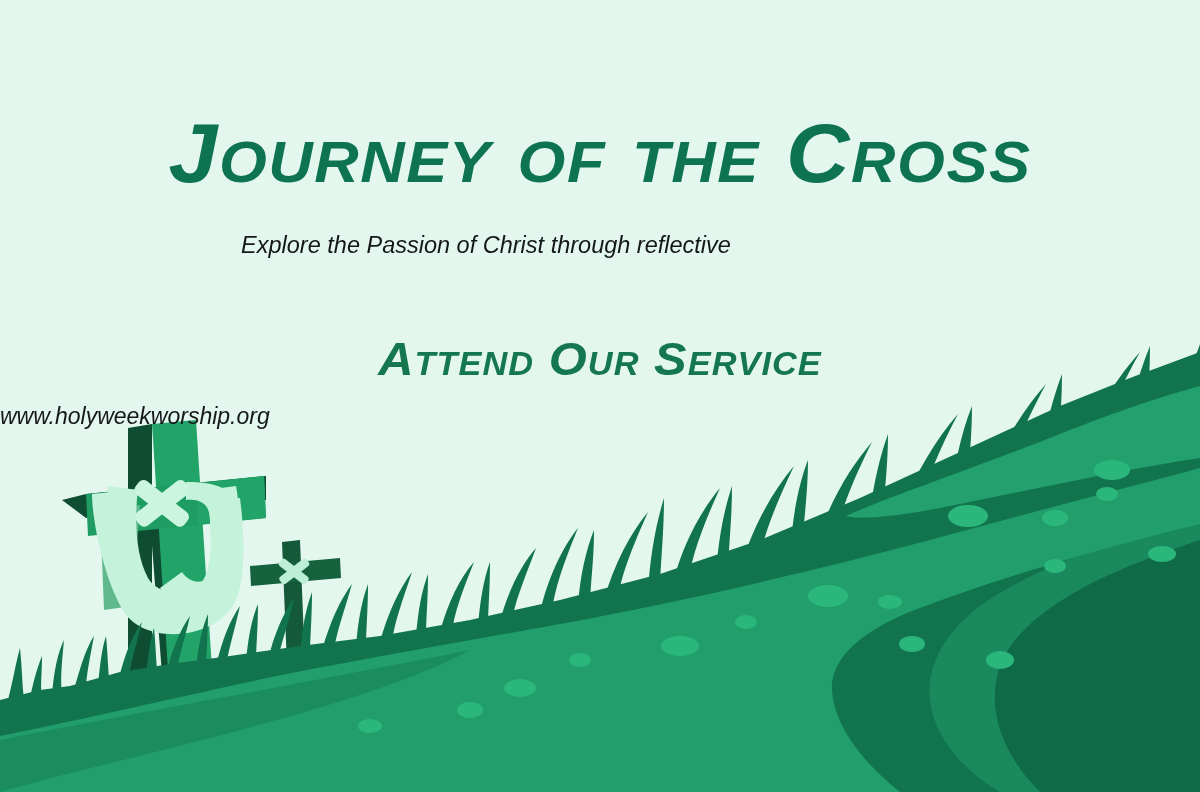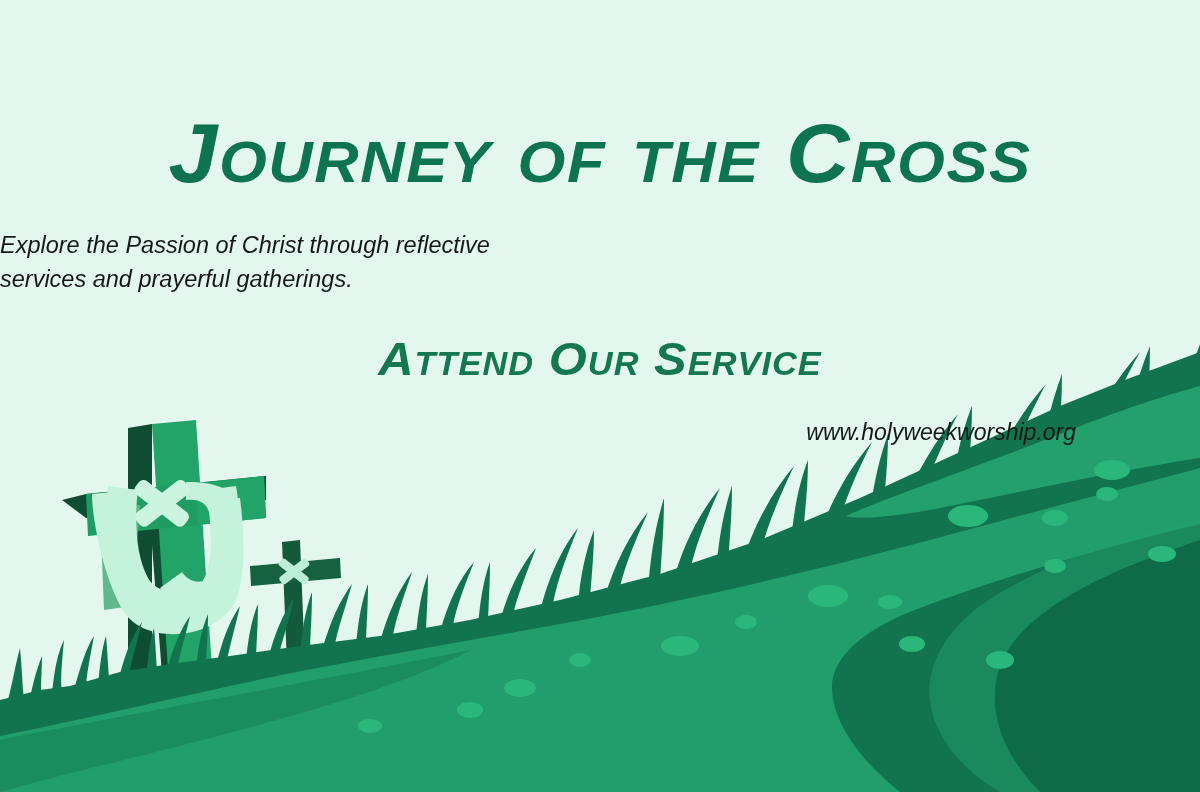--- a/index.html
+++ b/index.html
@@ -26,21 +26,21 @@
     line-height:1;
     letter-spacing:1.5px;
     font-variant:small-caps;
     color:#0e7350;
     transform:scaleX(1.06);
     transform-origin:50% 50%;
     white-space:nowrap;
   }
   .subtitle{
     position:absolute;top:228px;left:0;width:972px;
-    text-align:left;
+    text-align:center;
     font-size:23.5px;
     line-height:34px;
     color:#15181a;
     font-weight:400;
   }
   .cta{
     position:absolute;top:335px;left:0;width:1200px;
     text-align:center;
     font-family:"Liberation Sans Narrow","Liberation Sans",sans-serif;
     font-weight:700;
@@ -48,25 +48,24 @@
     line-height:1;
     letter-spacing:1px;
     font-variant:small-caps;
     color:#14774f;
     transform:scaleX(1.04);
     transform-origin:50% 50%;
     white-space:nowrap;
   }
   .contact{
     position:absolute;top:401px;left:0;width:1076px;
-    text-align:right;
+    text-align:left;
     font-size:23px;
     line-height:30px;
     color:#15181a;
-    margin-top:16px;
   }
   .contact div{display:block;}
 </style>
 </head>
 <body>
 
 <div id="poster">
 
   <svg id="scene" viewBox="0 0 1200 792" preserveAspectRatio="none">
 
@@ -231,21 +230,20 @@
       </g>
     </g>
   </svg>
 
   <div class="text-layer">
 
     <div class="title">Journey of the Cross</div>
 
     <div class="subtitle">
       <div>Explore the Passion of Christ through reflective</div>
-      <div>services and prayerful gatherings.</div>
     </div>
 
     <div class="cta">Attend Our Service</div>
 
     <div class="contact">
       <div>www.holyweekworship.org</div>
     </div>
   </div>
 
 </div>

